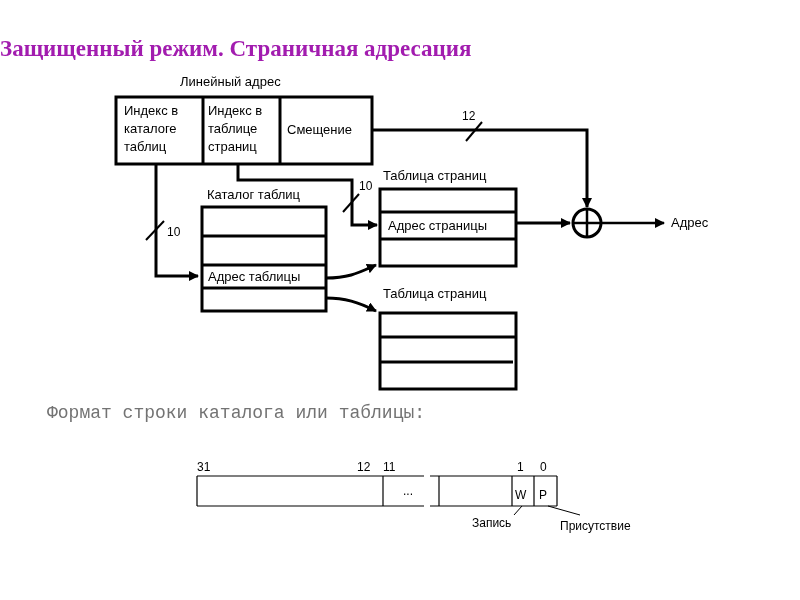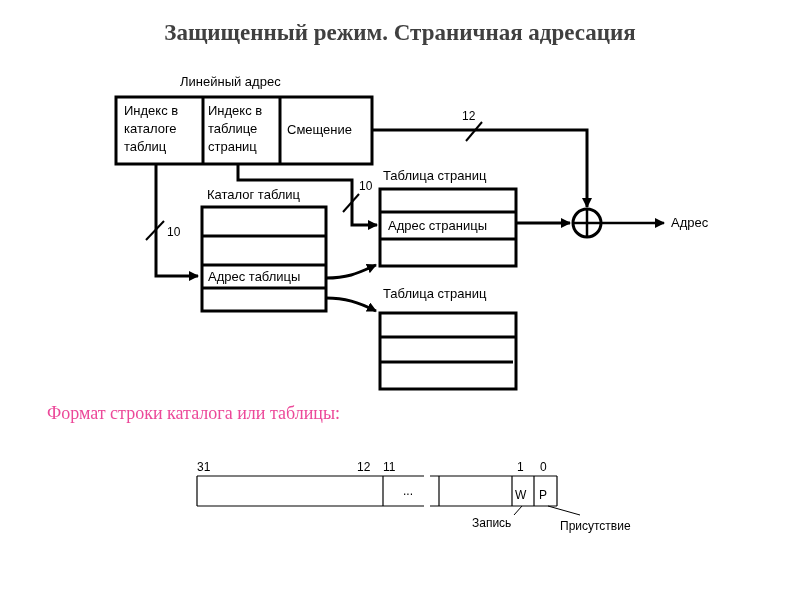--- a/index.html
+++ b/index.html
@@ -1,23 +1,23 @@
 <!DOCTYPE html>
 <html><head>
 <meta charset="utf-8">
 <style>
   html, body { margin:0; padding:0; background:#ffffff; }
   body { width:800px; height:600px; position:relative; overflow:hidden; }
   .title {
-    position:absolute; left:0; top:20px; width:800px; text-align:center;
-    font-family:"Liberation Serif", serif; font-weight:bold; font-size:23px; color:#404040;
+    position:absolute; left:0; top:36px; width:800px; 
+    font-family:"Liberation Serif", serif; font-weight:bold; font-size:23px; color:#a21caf;
   }
   .subtitle {
     position:absolute; left:47px; top:403px;
-    font-family:Liberation Serif, serif; font-size:18px; color:#ec4899;
+    font-family:Liberation Mono, monospace; font-size:18px; color:#737373;
   }
   svg { position:absolute; left:0; top:0; }
   .lbl { font-family:"Liberation Sans", sans-serif; font-size:13px; fill:#000; }
   .lbl-sm { font-family:"Liberation Sans", sans-serif; font-size:12px; fill:#000; }
 </style>
 </head>
 <body>
 
 <div class="title">Защищенный режим. Страничная адресация</div>
 

